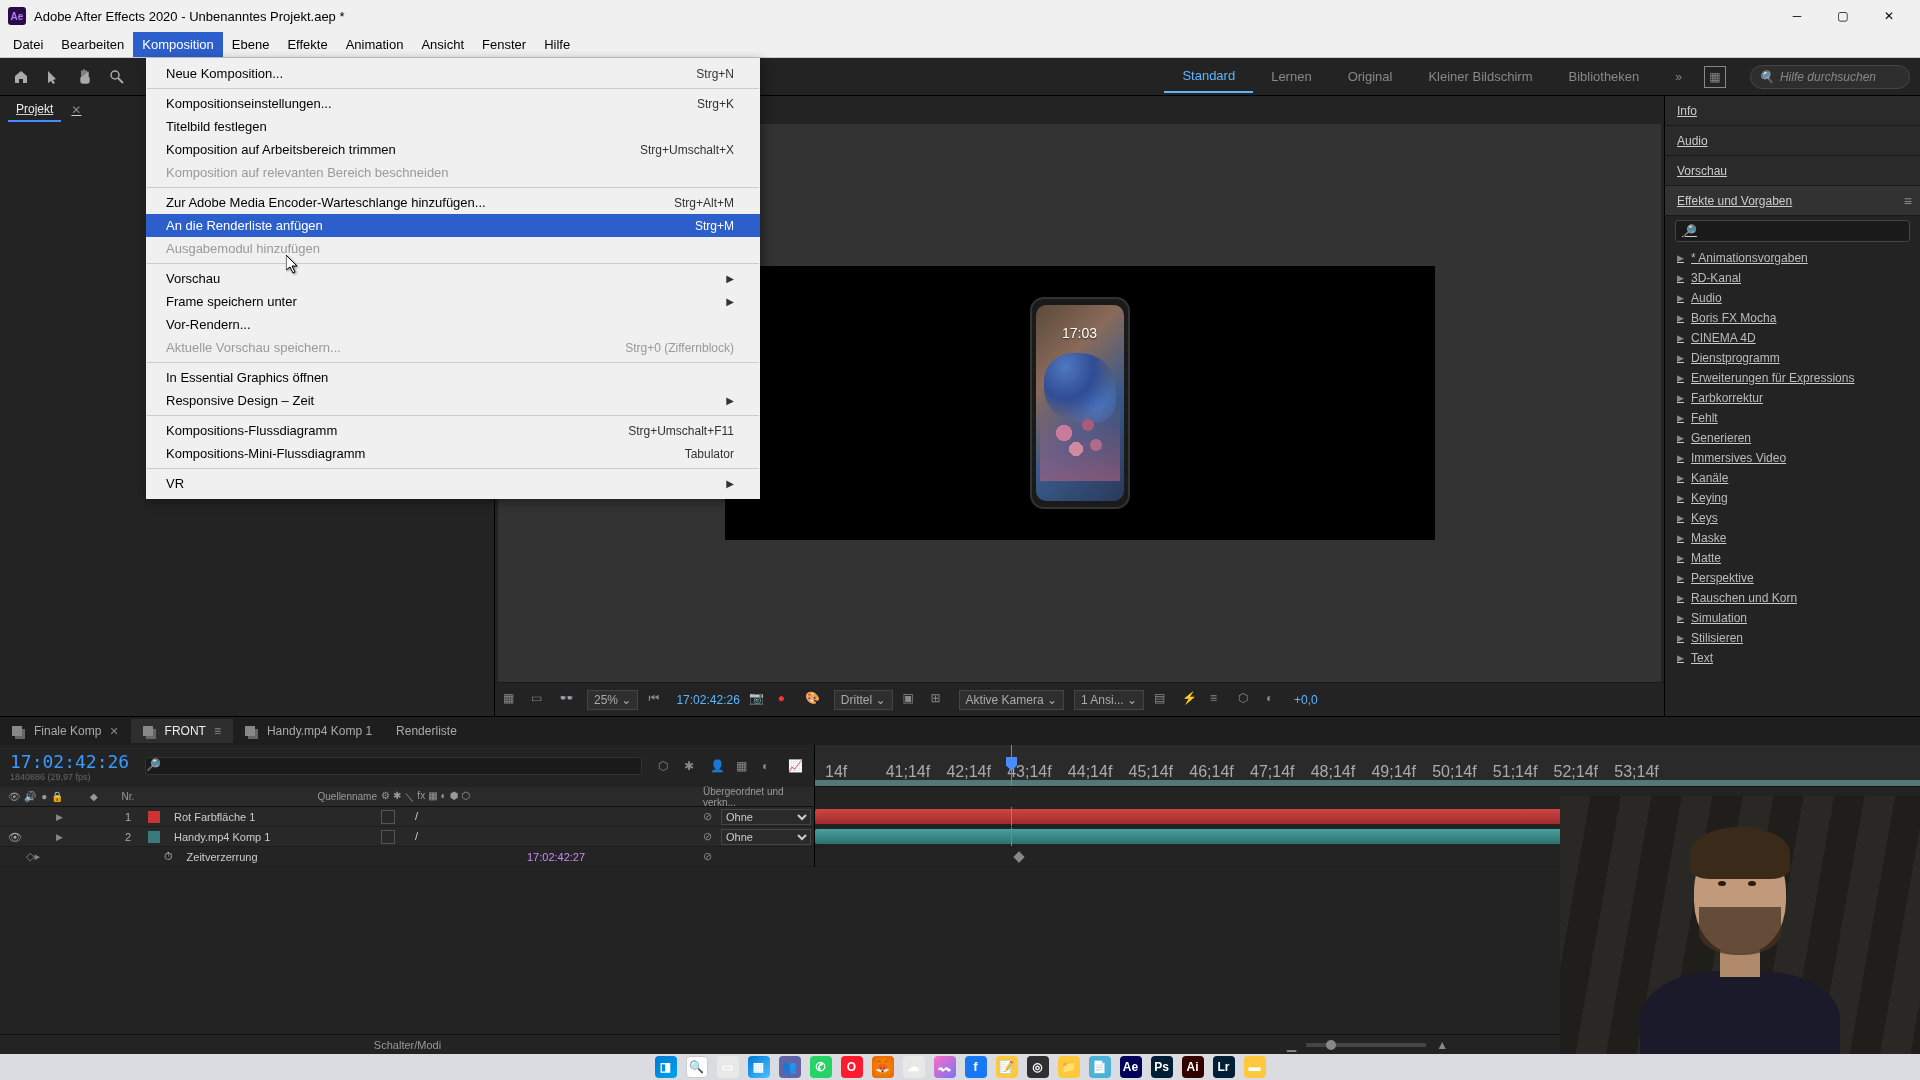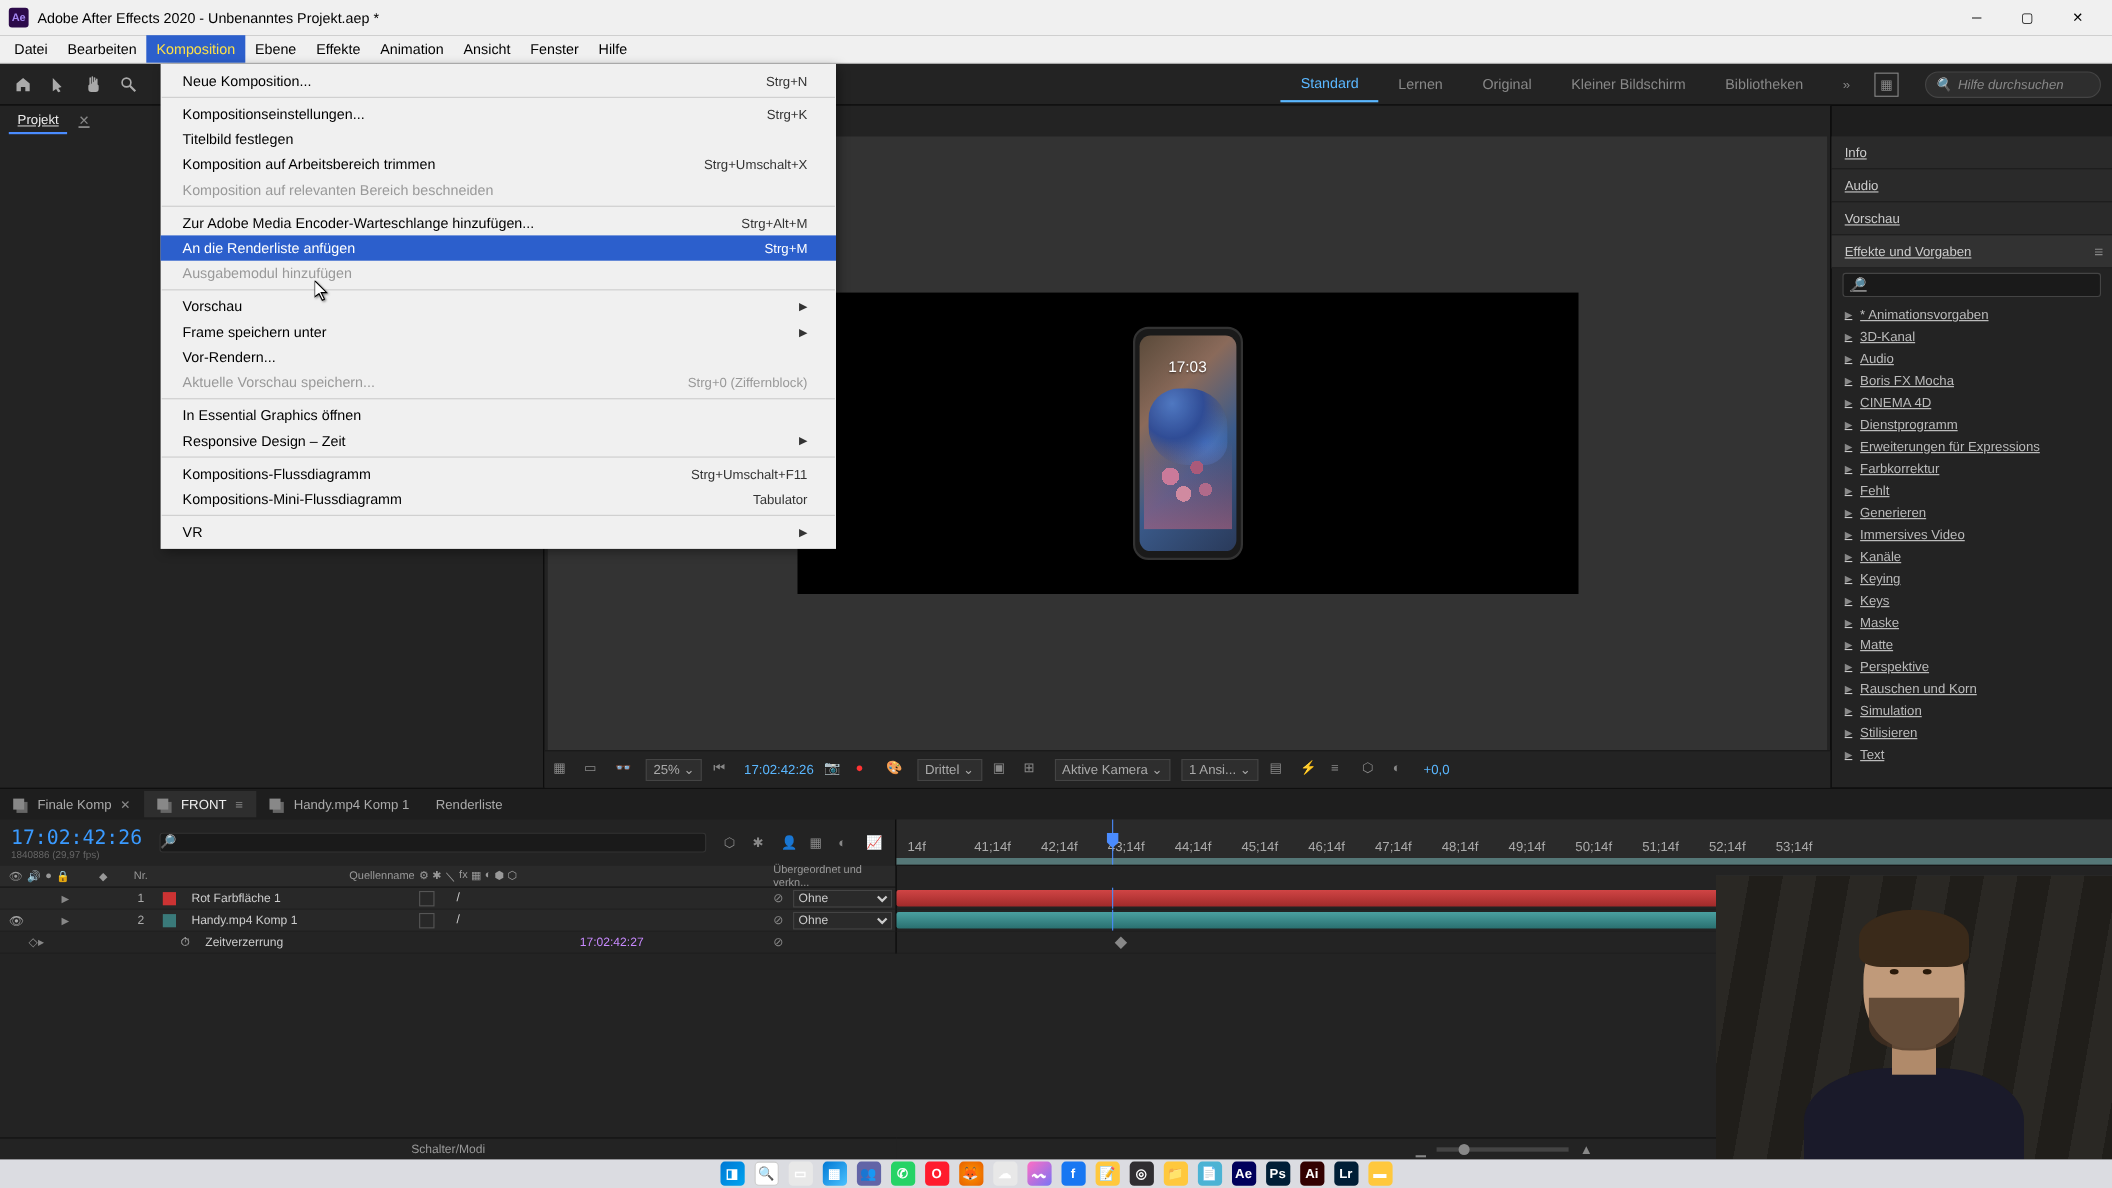--- a/index.html
+++ b/index.html
@@ -7,21 +7,21 @@
 
 
 .titlebar { height:32px; background:#f0f0f0; color:#000; display:flex; align-items:center; padding:0 8px; font-size:13px; }
 .titlebar .ae-icon { width:18px; height:18px; background:#2c0a4a; color:#a385f0; font-weight:bold; font-size:10px; display:flex; align-items:center; justify-content:center; border-radius:3px; margin-right:8px; }
 .titlebar .spacer { flex:1; }
 .winbtn { width:46px; height:32px; display:flex; align-items:center; justify-content:center; font-size:12px; }
 
 
 .menubar { height:26px; background:#f0f0f0; color:#000; display:flex; align-items:stretch; padding:0 4px; border-bottom:1px solid #ccc; }
 .menubar .menu-item { padding:4px 9px; font-size:13px; display:flex; align-items:center; }
-.menubar .menu-item.open { background:#2c5fcc; color:#fde047; }
+.menubar .menu-item.open { background:#2c5fcc; color:#ffffff; }
 
 
 .toolbar { height:38px; background:#232323; display:flex; align-items:center; padding:0 10px; gap:10px; border-bottom:1px solid #000; }
 .toolbar .tool { width:22px; height:22px; display:flex; align-items:center; justify-content:center; color:#aaa; }
 .toolbar .workspace-tabs { margin-left:auto; display:flex; align-items:center; gap:0; }
 .toolbar .ws-tab { padding:8px 18px; color:#888; font-size:13px; }
 .toolbar .ws-tab.active { color:#5ab7ff; border-bottom:2px solid #5ab7ff; }
 .toolbar .search-box { width:160px; height:24px; background:#2e2e2e; border:1px solid #444; border-radius:12px; margin-left:14px; padding:0 8px; color:#888; display:flex; align-items:center; gap:6px; font-style:italic; font-size:12px;}
 .moreicon { color:#888; padding:0 8px;}
 .gridicon { width:22px;height:22px;border:1px solid #888;display:flex;align-items:center;justify-content:center;color:#888;margin-left:4px;}
@@ -47,21 +47,21 @@
 .phone-time { position:absolute; top:20px; left:0; right:0; text-align:center; color:#fff; font-size:14px; font-weight:300; text-shadow:0 1px 2px rgba(0,0,0,0.6);}
 .phone-river { position:absolute; top:48px; left:8px; right:8px; height:70px; background:radial-gradient(ellipse at 30% 20%, #4a7acc 0%, #2a4a9a 40%, transparent 70%), radial-gradient(ellipse at 70% 70%, #4a7acc 0%, transparent 50%); border-radius:40% 50% 30% 50%; opacity:0.9;}
 .phone-trees { position:absolute; bottom:20px; left:4px; right:4px; height:80px; background:radial-gradient(circle at 30% 40%,#ca7a9a 0 8px,transparent 8px),radial-gradient(circle at 60% 30%,#aa5a7a 0 6px,transparent 6px),radial-gradient(circle at 45% 60%,#d08aa0 0 7px,transparent 7px),radial-gradient(circle at 70% 55%,#b06a8a 0 6px,transparent 6px),linear-gradient(180deg,transparent 0%,rgba(180,100,130,0.6) 100%);}
 .viewer-bottom { position:absolute; bottom:0; left:0; right:0; height:34px; background:#232323; display:flex; align-items:center; padding:0 8px; gap:10px; color:#aaa; font-size:12px; border-top:1px solid #1a1a1a;}
 .viewer-bottom .sel { background:#2e2e2e; padding:2px 6px; border:1px solid #444; }
 .viewer-bottom .timecode { color:#5ab7ff; }
 .viewer-bottom .plus { color:#5ab7ff; }
 .vbicon { width:18px; height:18px; color:#888;}
 
 
-.right-panels { width:255px; background:#232323; display:flex; flex-direction:column;margin-top:28px; }
+.right-panels { width:255px; background:#232323; display:flex; flex-direction:column; }
 .right-panels .panel-head { height:30px; display:flex; align-items:center; padding:0 12px; background:#2a2a2a; border-bottom:1px solid #1a1a1a; font-size:12px; color:#ccc; position:relative;}
 .right-panels .panel-head.active { background:#323232; }
 .right-panels .panel-head .opts { position:absolute; right:8px; color:#888; font-size:14px;}
 .right-panels .search { margin:4px 10px; height:22px; background:#1a1a1a; border:1px solid #444; border-radius:3px; display:flex; align-items:center; padding:0 6px; color:#666;}
 .preset-list { flex:1; overflow:hidden; padding:2px 0; }
 .preset-item { display:flex; align-items:center; padding:3px 12px; font-size:12px; color:#bbb; gap:6px; }
 .preset-item .arrow { color:#888; font-size:9px; width:8px;}
 
 
 .timeline { flex:1; background:#232323; border-top:1px solid #000; display:flex; flex-direction:column; }
@@ -76,21 +76,21 @@
 .tl-left { width:815px; display:flex; flex-direction:column; border-right:1px solid #000; }
 .tl-left-top { height:42px; display:flex; align-items:center; padding:0 10px; gap:12px; }
 .tl-timecode { color:#3a9aff; font-size:18px; font-family:monospace; }
 .tl-sub { color:#666; font-size:9px; }
 .tl-search { flex:1; height:18px; background:#1a1a1a; border:1px solid #333; border-radius:3px; margin:0 4px;}
 .tl-icons { display:flex; gap:10px; color:#888; }
 .tl-icons span { width:16px; }
 
 .tl-right { flex:1; position:relative; }
 .time-ruler { height:42px; background:#2a2a2a; position:relative; border-bottom:1px solid #111;}
-.time-ruler .tick { position:absolute; top:18px; font-size:12px; color:#aaa; }
+.time-ruler .tick { position:absolute; top:18px; font-size:16px; color:#aaa; }
 .time-ruler .workarea { position:absolute; bottom:0; left:0; right:0; height:6px; background:#577; }
 .time-ruler .playhead { position:absolute; top:0; bottom:0; width:1px; background:#4a8cff; }
 .time-ruler .playhead::before { content:""; position:absolute; top:12px; left:-5px; width:11px; height:14px; background:#4a8cff; clip-path:polygon(0 0,100% 0,100% 60%,50% 100%,0 60%);}
 
 .tl-cols { height:20px; display:flex; background:#2a2a2a; border-bottom:1px solid #111; font-size:10px; color:#999; align-items:center;}
 .tl-cols .c1 { width:90px; display:flex; gap:4px; padding-left:8px;}
 .tl-cols .c2 { width:28px; text-align:center;}
 .tl-cols .c3 { width:235px; padding-left:6px;text-align:right;}
 .tl-cols .c4 { width:150px; display:flex; gap:3px; padding-left:4px;}
 .tl-cols .c5 { width:170px;}

